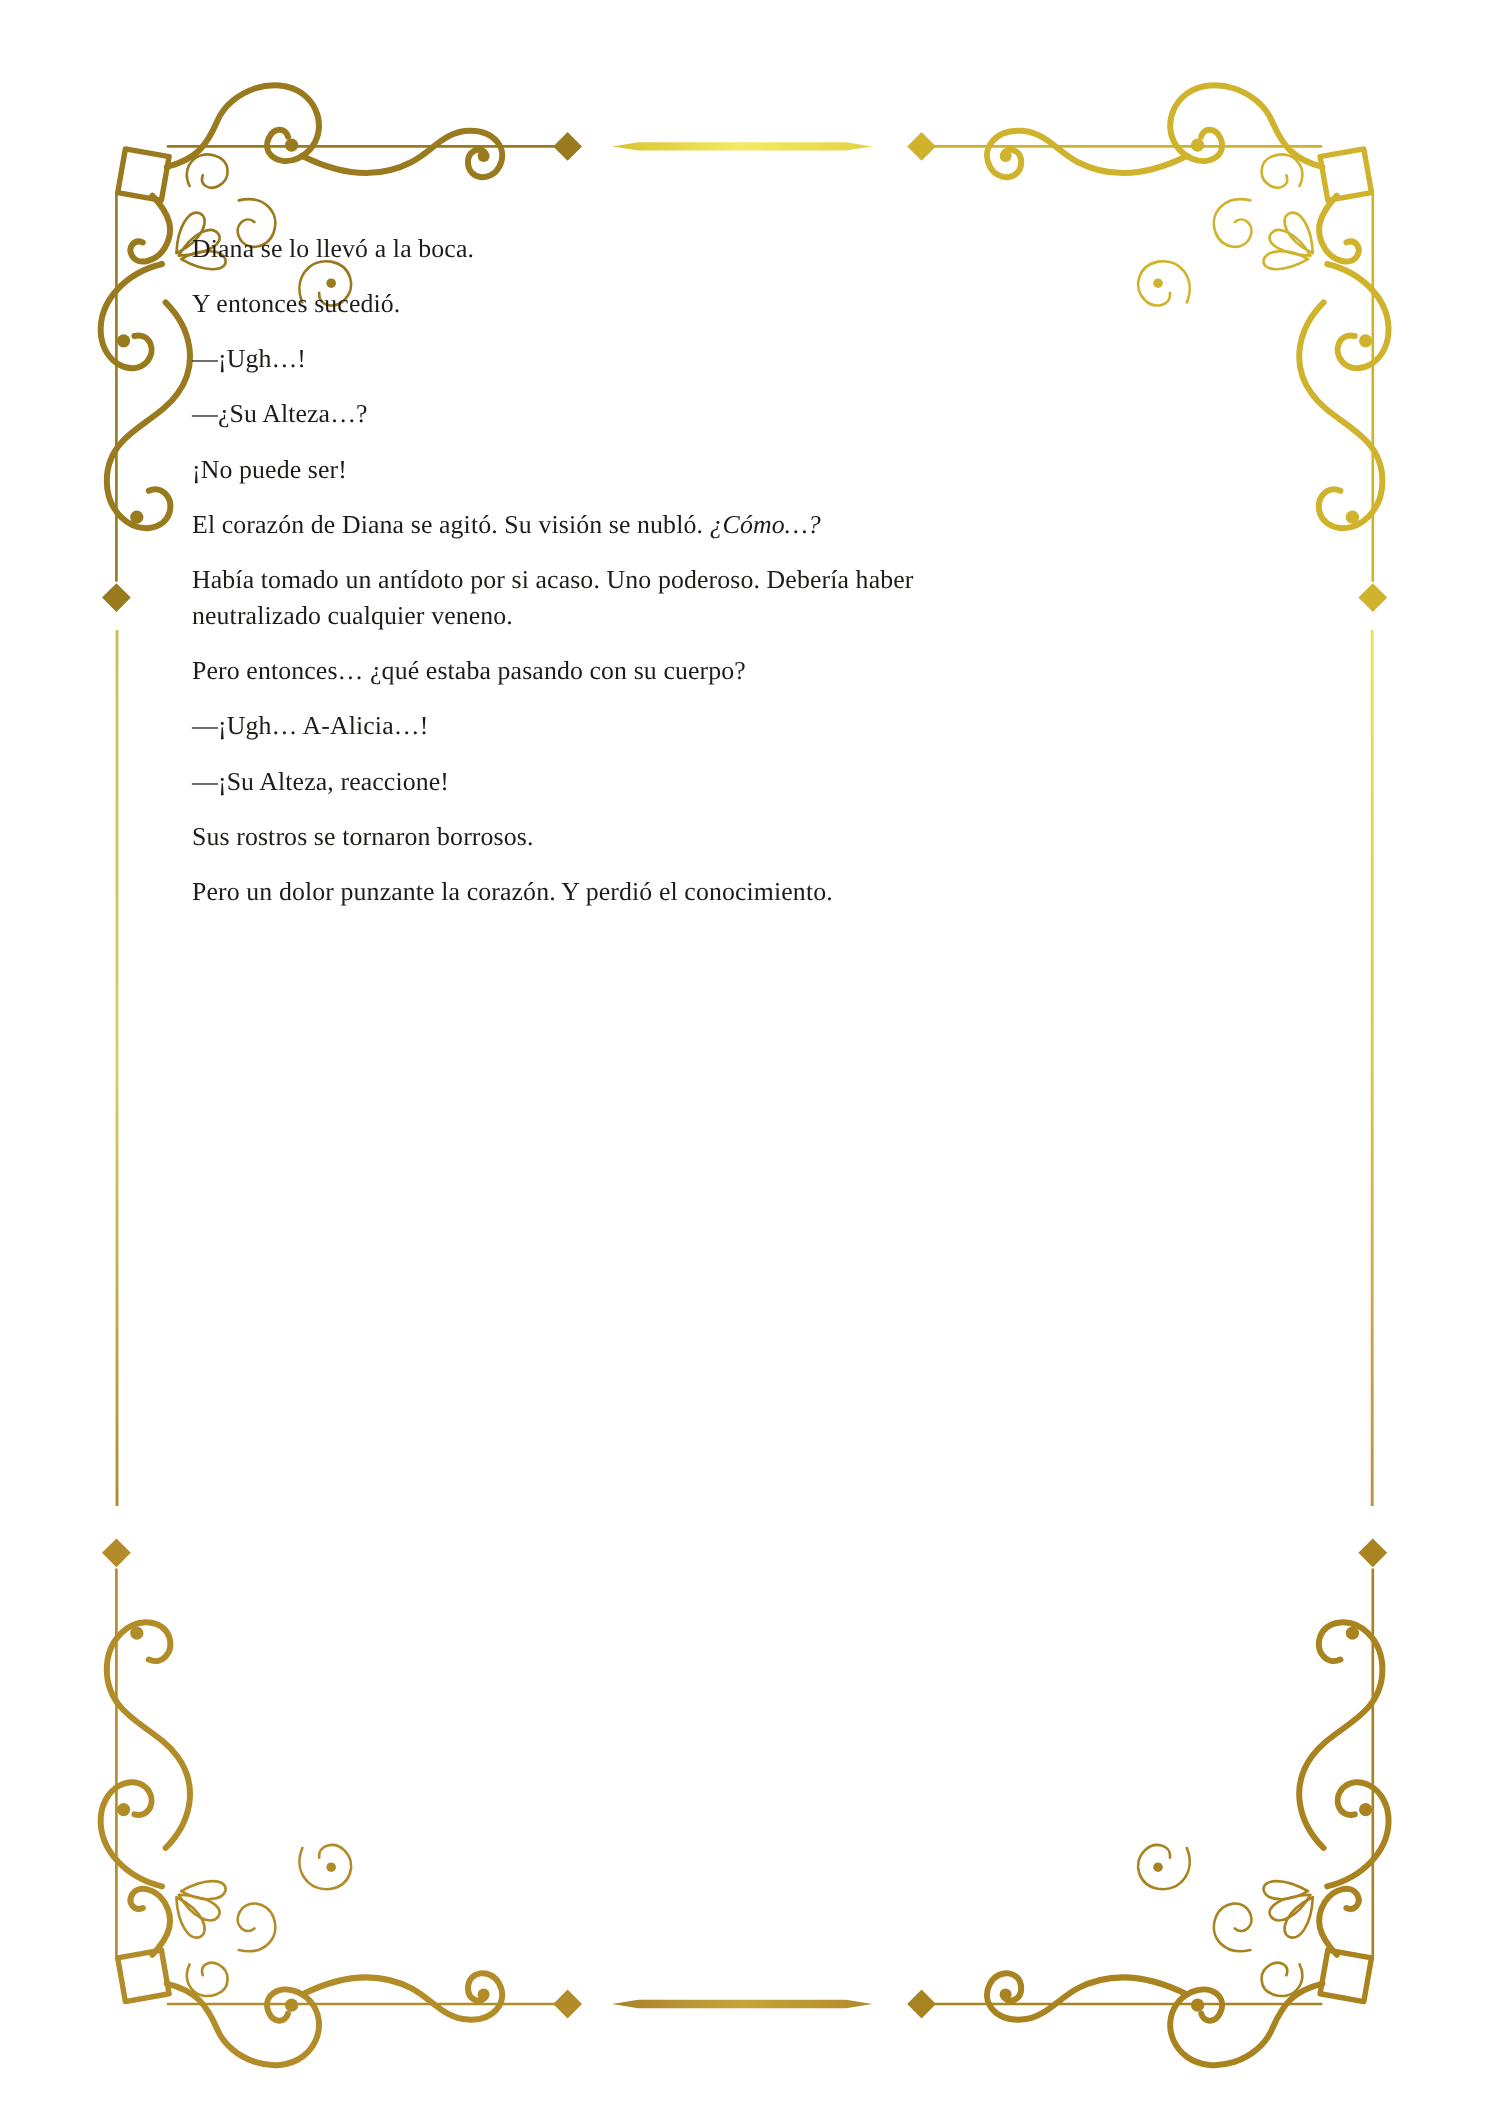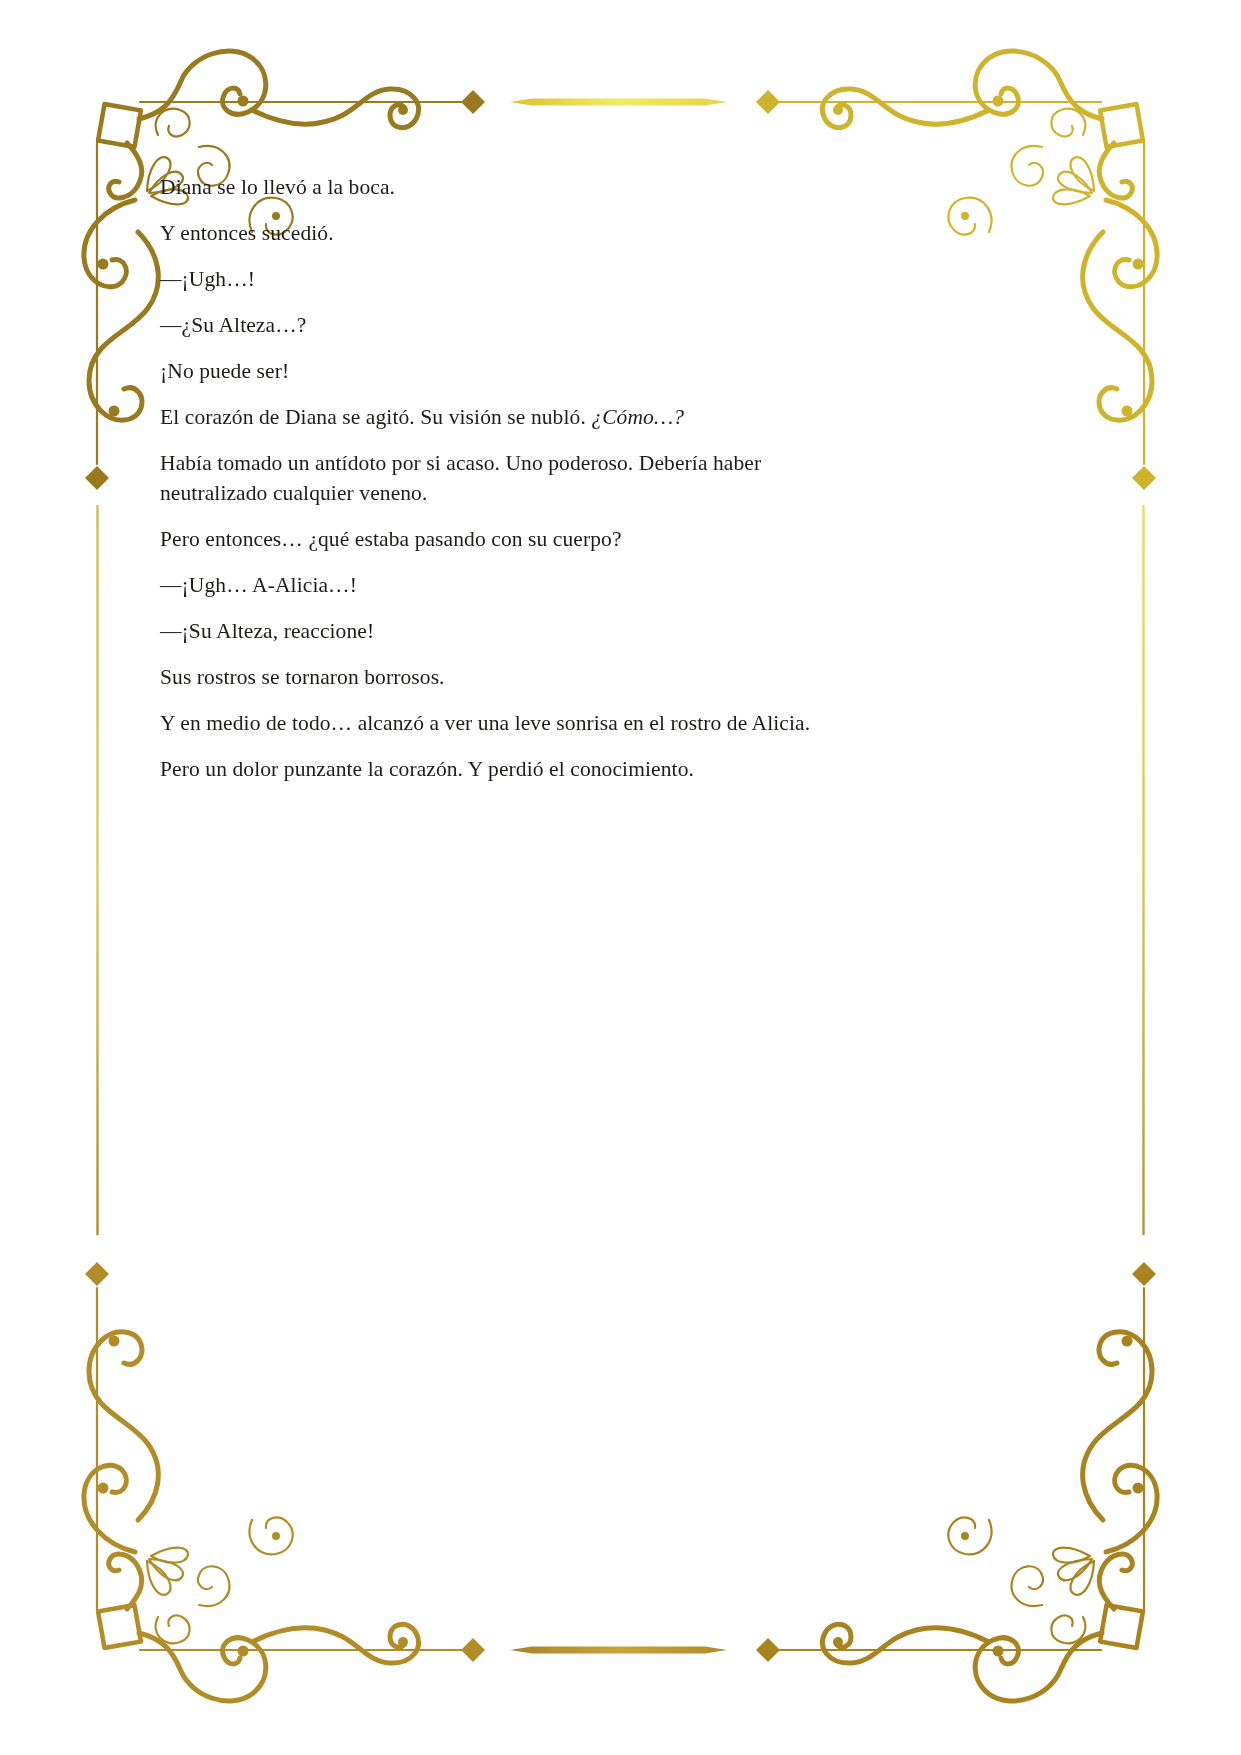--- a/index.html
+++ b/index.html
@@ -3,21 +3,21 @@
 <meta charset="utf-8">
 <style>
   html, body { margin: 0; padding: 0; }
   body {
     width: 1241px; height: 1755px;
     background: #ffffff;
     position: relative;
     overflow: hidden;
     font-family: "Liberation Serif", "DejaVu Serif", serif;
   }
-  .page { position: absolute; inset: 0; }
+  .page { position: absolute; inset: 0; margin-top: 20px; }
   .border-svg { position: absolute; left: 0; top: 0; width: 1241px; height: 1755px; display: block; }
   .text-block {
     position: absolute;
     left: 160px; top: 172px; width: 780px;
     font-size: 21.5px;
     line-height: 30px;
     letter-spacing: 0.1px;
   }
   .text-block p {
     margin: 0 0 16px 0;
@@ -117,17 +117,16 @@
       <p>—¡Ugh…!</p>
       <p>—¿Su Alteza…?</p>
       <p class="italic">¡No puede ser!</p>
       <p><span>El corazón de Diana se agitó. Su visión se nubló. </span><span class="it">¿Cómo…?</span></p>
       <p class="italic">Había tomado un antídoto por si acaso. Uno poderoso. Debería haber
 neutralizado cualquier veneno.</p>
       <p class="italic">Pero entonces… ¿qué estaba pasando con su cuerpo?</p>
       <p>—¡Ugh… A-Alicia…!</p>
       <p>—¡Su Alteza, reaccione!</p>
       <p>Sus rostros se tornaron borrosos.</p>
-      <p>Y en medio de todo… alcanzó a ver una leve sonrisa en el rostro de Alicia.</p>
       <p>Pero un dolor punzante la corazón. Y perdió el conocimiento.</p>
     </div>
 
 </div>
 
 </body></html>

